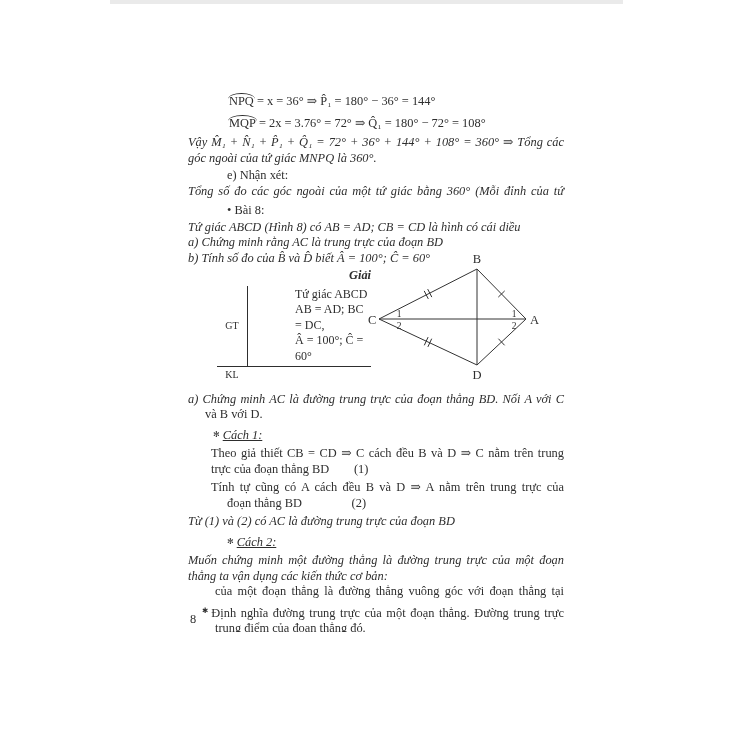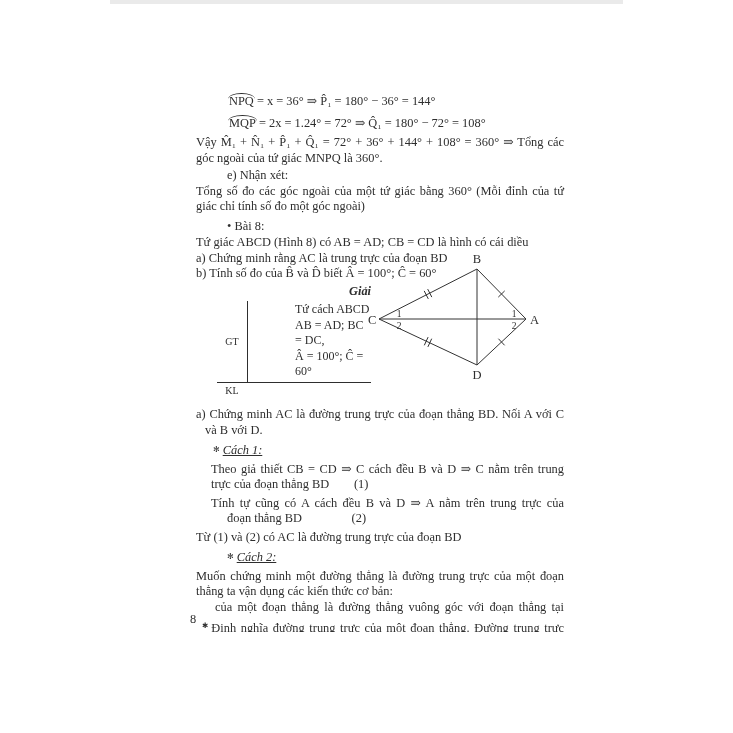--- a/index.html
+++ b/index.html
@@ -7,21 +7,21 @@
     width:733px;height:733px;background:#ffffff;
     font-family:"Liberation Serif","DejaVu Serif",serif;
     color:#2e2e2e;
   }
   .page{position:relative;width:733px;height:632px;background:#fff;overflow:hidden;}
   .edge-top{position:absolute;left:110px;top:0;width:513px;height:4px;background:#eaeaea;}
   .edge-bottom{position:absolute;left:110px;top:727px;width:516px;height:6px;background:#57575a;}
   .content{position:absolute;left:187px;top:92px;width:377px;font-size:12.4px;line-height:15.5px;}
   .ln{white-space:pre-wrap;margin-left:40px;}
   .j{text-align:justify;text-align-last:justify;}
-  .ind1{margin-left:9px;}
+  .ind1{margin-left:1px;font-style:italic;}
   .ind2{margin-left:24px;}
   .eq{margin-left:42px;}
   .mt1{margin-top:1px;}.mt2{margin-top:2px;}.mt3{margin-top:3px;}
   .mt4{margin-top:4px;}.mt6{margin-top:6px;}.mt9{margin-top:9px;}
   
   .wh{position:relative;display:inline-block;}
   .wh::before{
     content:"";position:absolute;left:-1px;right:-1px;top:-1px;height:5px;
     border-top:1.2px solid #2e2e2e;
     border-radius:50% 50% 0 0 / 100% 100% 0 0;
@@ -50,40 +50,39 @@
 </head>
 <body>
 
 <div class="page">
   <div class="edge-top"></div>
   <div class="edge-bottom"></div>
 
   <div class="content">
 
     <div class="ln eq mt2"><span class="wh">NPQ</span><span> = x = 36° ⇒ P̂₁ = 180° − 36° = 144°</span></div>
-    <div class="ln eq mt6"><span class="wh">MQP</span><span> = 2x = 1.24° = 72° ⇒ Q̂₁ = 180° − 72° = 108°</span></div>
+    <div class="ln eq mt6"><span class="wh">MQP</span><span> = 2x = 3.76° = 72° ⇒ Q̂₁ = 180° − 72° = 108°</span></div>
 
     <div class="ln ind1 j mt4">Vậy M̂₁ + N̂₁ + P̂₁ + Q̂₁ = 72° + 36° + 144° + 108° = 360° ⇒ Tổng các</div>
     <div class="ln ind1">góc ngoài của tứ giác MNPQ là 360°.</div>
 
     <div class="ln mt2">e) Nhận xét:</div>
     <div class="ln ind1 j">Tổng số đo các góc ngoài của một tứ giác bằng 360° (Mỗi đỉnh của tứ</div>
-    <div class="ln ind1">giác chỉ tính số đo một góc ngoài)</div>
 
     <div class="ln mt4"><span>•</span> <span>Bài 8:</span></div>
     <div class="ln ind1 mt1">Tứ giác ABCD (Hình 8) có AB = AD; CB = CD là hình có cái diều</div>
     <div class="ln ind1">a) Chứng minh rằng AC là trung trực của đoạn BD</div>
     <div class="ln ind1">b) Tính số đo của B̂ và D̂ biết Â = 100°; Ĉ = 60°</div>
 
     <div class="ln giai mt2">Giải</div>
 
     <div class="gtkl">
       <div class="lbl r1">GT</div>
       <div class="cnt r1">
-        <div class="ln">Tứ cách ABCD</div>
+        <div class="ln">Tứ giác ABCD</div>
         <div class="ln">AB = AD; BC = DC,</div>
         <div class="ln">Â = 100°; Ĉ = 60°</div>
       </div>
       <div class="lbl">KL</div>
     </div>
 
     <div class="ln ind1 j mt9">a) Chứng minh AC là đường trung trực của đoạn thẳng BD. Nối A với C</div>
     <div class="ln" style="margin-left:18px;">và B với D.</div>
 
     <div class="ln mt4" style="margin-left:26px;"><span class="mk">✻</span><span class="cach">Cách 1:</span></div>

